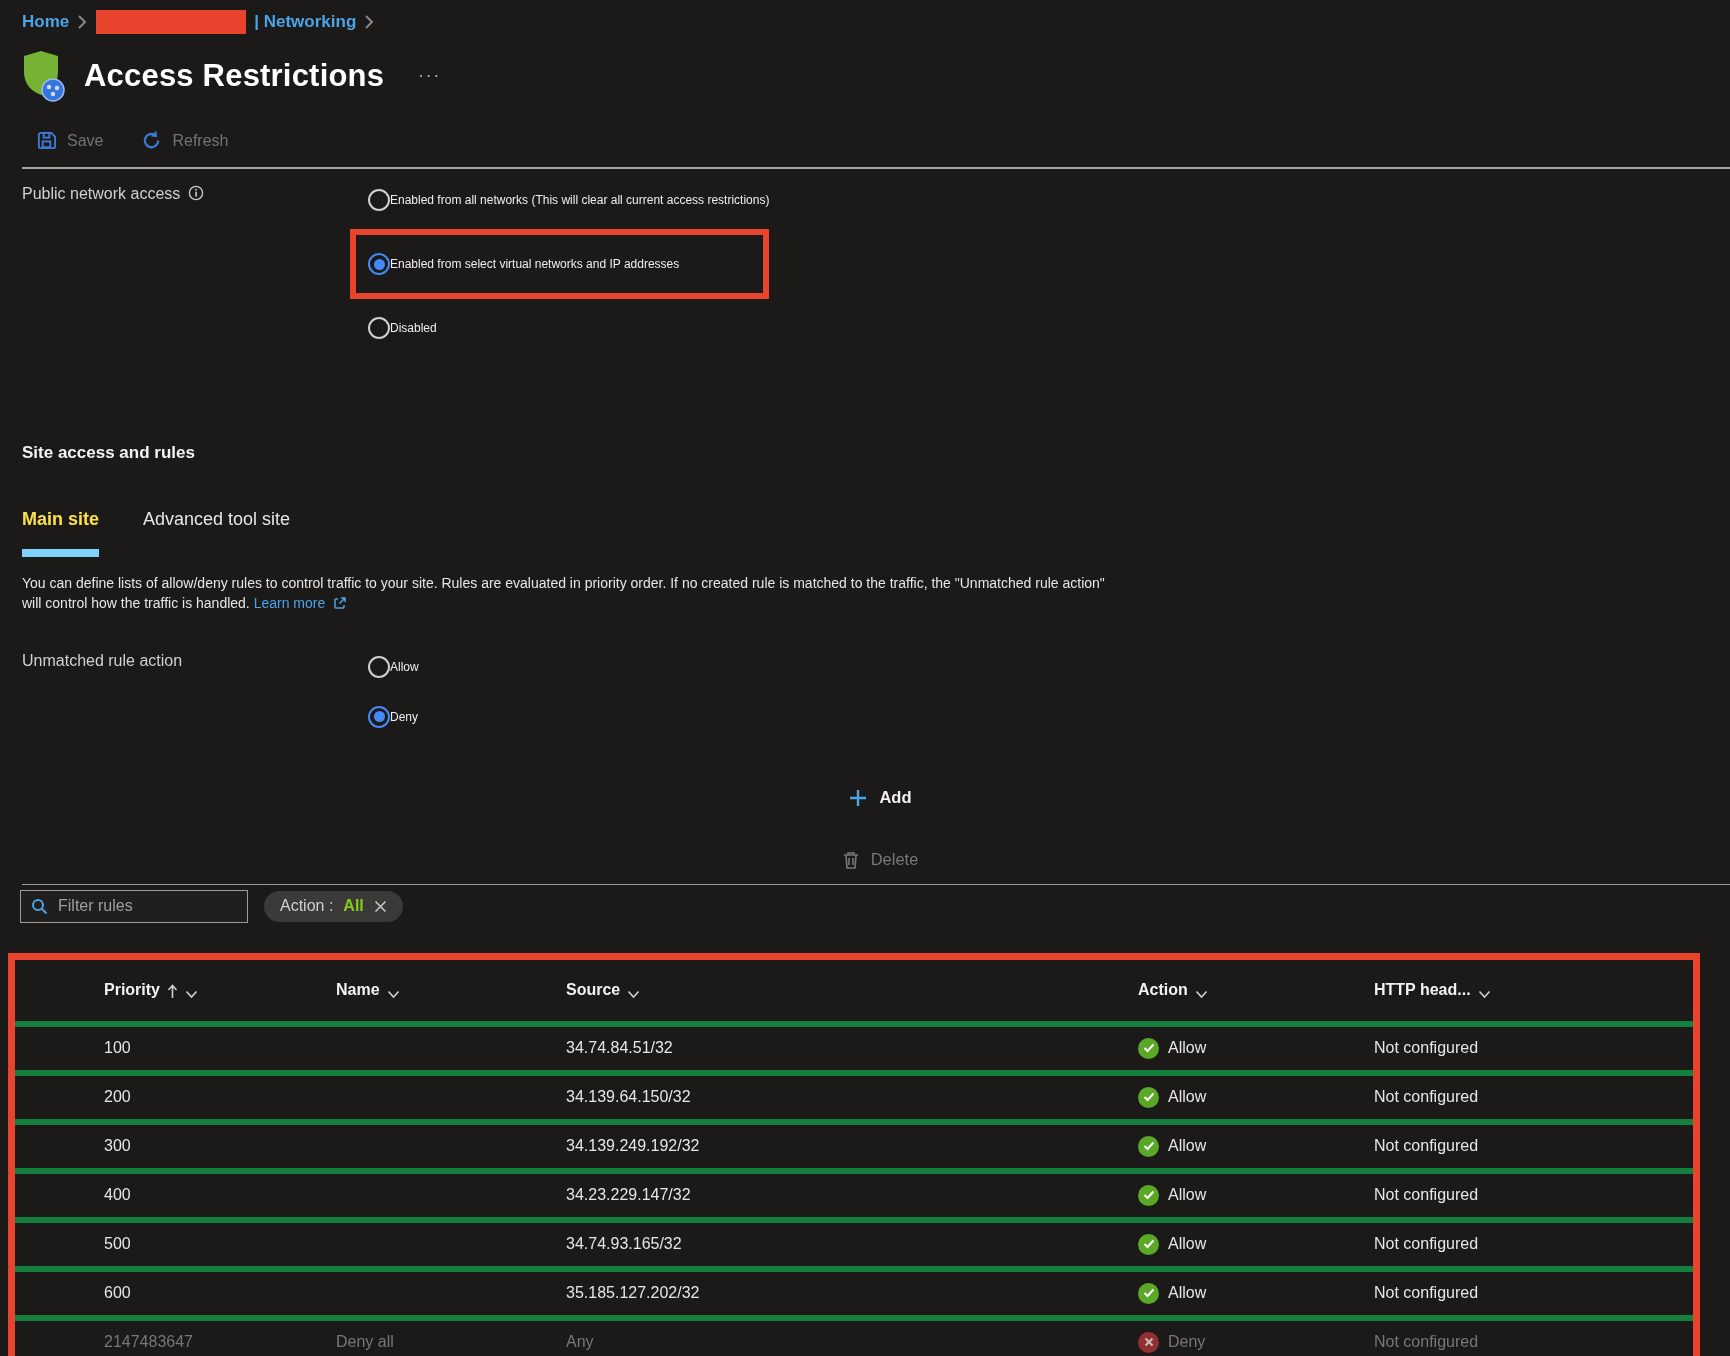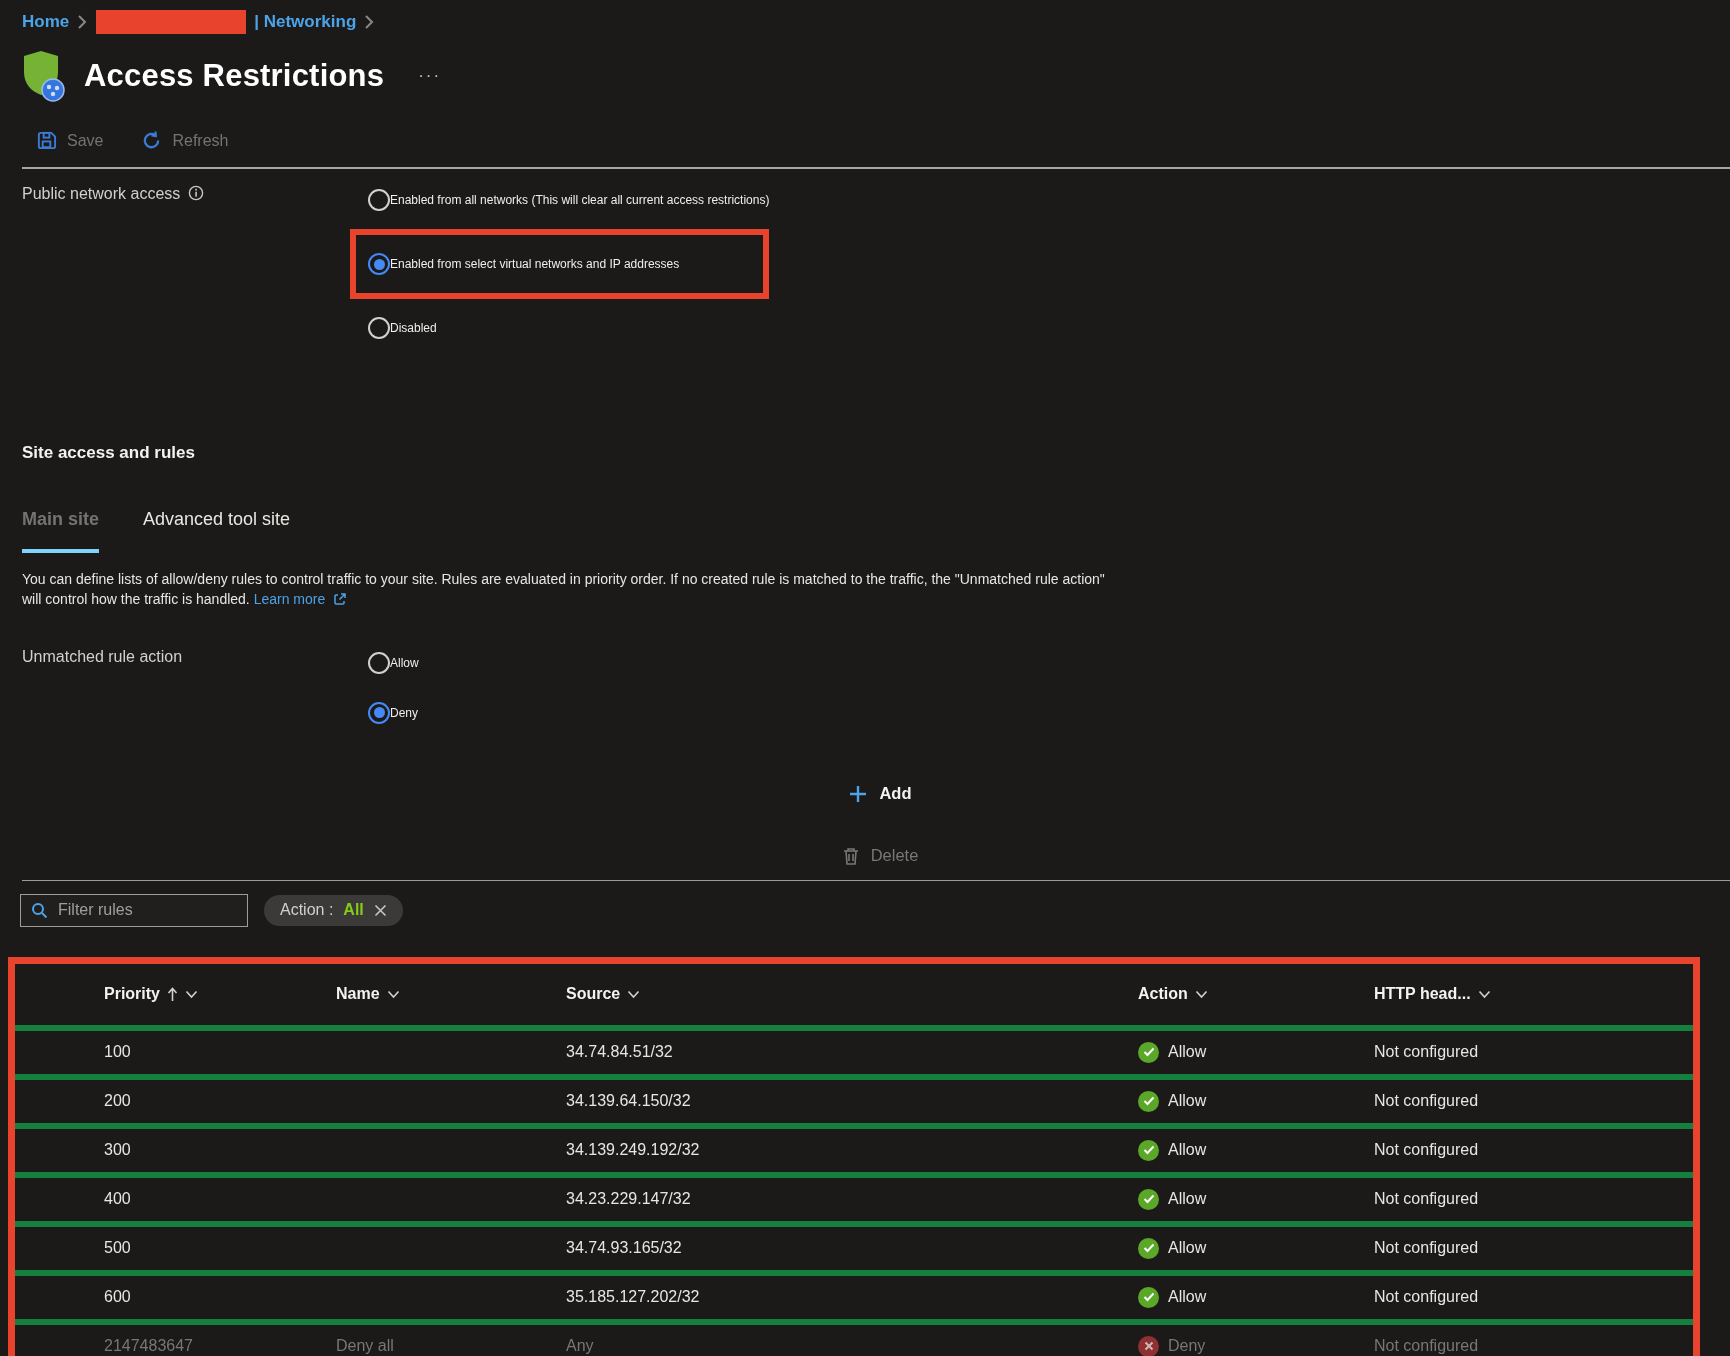--- a/index.html
+++ b/index.html
@@ -26,40 +26,40 @@
   .radio-col { display:flex; flex-direction:column; }
   .radio-row { display:flex; align-items:center; gap:0; min-height:38px; font-size:12px; color:#f0eeec; cursor:pointer; }
   .radio { width:22px; height:22px; border-radius:50%; border:2px solid #d2d0ce; flex:0 0 auto; }
   .radio.checked { border-color:#4489f5; display:flex; align-items:center; justify-content:center; }
   .radio.checked::after { content:""; width:11px; height:11px; border-radius:50%; background:#4489f5; }
   .hl-box { border:6px solid #e8432d; padding:14px 64px 14px 12px; margin:10px 0 10px -18px; }
   
   .section-heading { margin:96px 0 0 22px; font-size:17px; font-weight:700; color:#f3f2f1; }
   .tabs { display:flex; gap:44px; margin:46px 0 0 22px; }
   .tab { font-size:18px; color:#e8e6e3; padding-bottom:19px; cursor:pointer; }
-  .tab.active { color:#737373; font-weight:700; border-bottom:4px solid #7dd3fc; }
+  .tab.active { color:#fde047; font-weight:700; border-bottom:8px solid #7dd3fc; }
   .desc { margin:16px 0 0 22px; width:1095px; font-size:14px; line-height:1.45; color:#e8e6e3; }
   .desc a { color:#4ba3e8; text-decoration:none; font-weight:400; cursor:pointer; }
   
   .cmd-bar { display:flex; align-items:center; gap:42px; margin:52px 0 0 30px;flex-direction:column; }
   .cmd { display:flex; align-items:center; gap:11px; font-size:16.5px; cursor:pointer; }
   .cmd.disabled { color:#797775; }
   
-  .filter-row { display:flex; align-items:center; gap:16px; margin:13px 0 0 20px; }
+  .filter-row { display:flex; align-items:center; gap:16px; margin:5px 0 0 20px; }
   .search-box { width:228px; height:33px; border:1px solid #9e9c9a; background:#201f1e; display:flex; align-items:center; padding:0 10px; gap:10px; }
   .search-box input { flex:1; background:transparent; border:none; outline:none; color:#e8e6e3; font-size:16px; font-family:"Liberation Sans", sans-serif; }
   .search-box input::placeholder { color:#a19f9d; }
   .pill { height:31px; background:#3b3a39; border-radius:16px; display:flex; align-items:center; gap:10px; padding:0 16px; font-size:16px; color:#d2d0ce; cursor:pointer; }
   .pill b { color:#84cc16; }
   .pill-x { display:flex; align-items:center; cursor:pointer; }
   
   .table-wrap { margin:30px 0 0 8px; width:1692px; border:7px solid #e8432d; background:#1b1a19; }
   .tgrid { display:grid; grid-template-columns:232px 230px 572px 236px 1fr; align-items:center; padding-left:89px; }
   .thead { height:61px; font-weight:700; font-size:16px; color:#f3f2f1; }
-  .th { display:flex; align-items:center; gap:7px; cursor:pointer; }
+  .th { display:flex; align-items:flex-end; gap:7px; cursor:pointer; }
   .trow { height:49px; border-top:6px solid #15803d; font-size:16px; color:#e8e6e3; cursor:pointer; }
   .cell.action { display:flex; align-items:center; gap:9px; }
   .status-ic { width:21px; height:21px; border-radius:50%; display:flex; align-items:center; justify-content:center; flex:0 0 auto; }
   .status-ic.allow { background:#5ba829; }
   .status-ic.deny { background:#8f3032; }
   .trow.muted, .trow.muted .cell { color:#797775; }
   .trow.muted .status-ic.deny svg { opacity:.75; }
   .tfoot-line { border-top:1px solid #3b3a39; height:15px; }
   svg { display:block; }
 </style>

